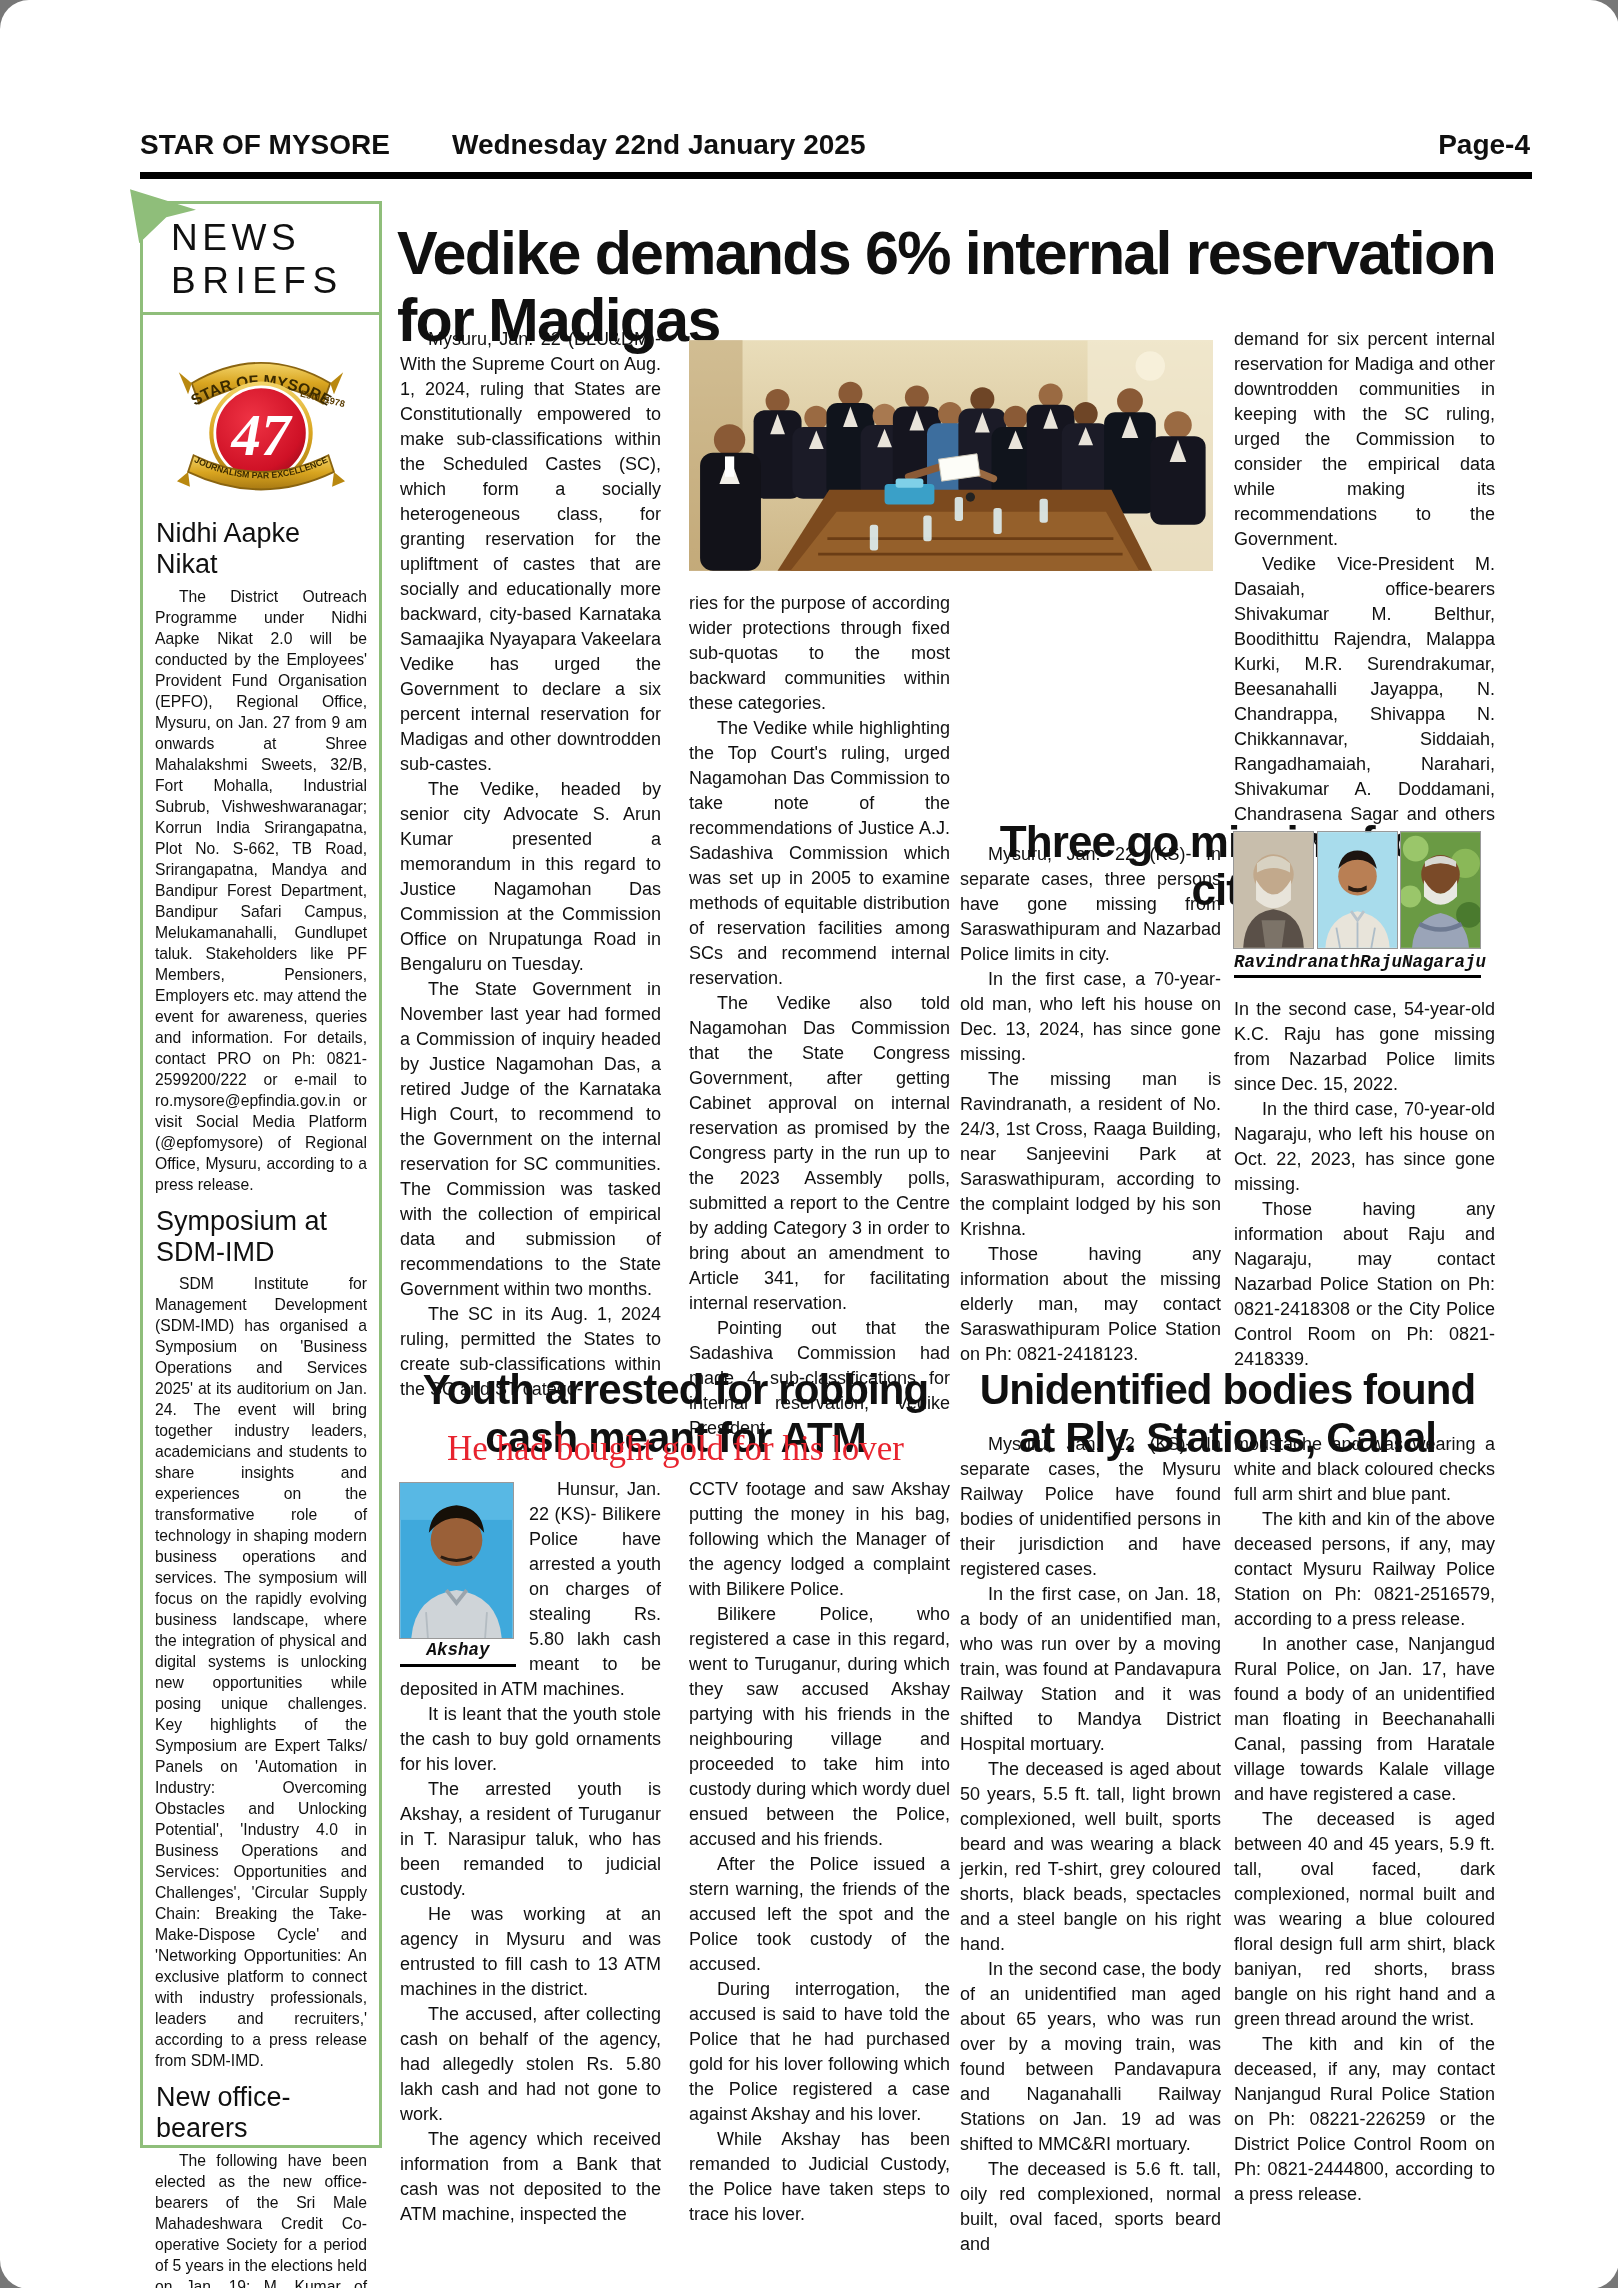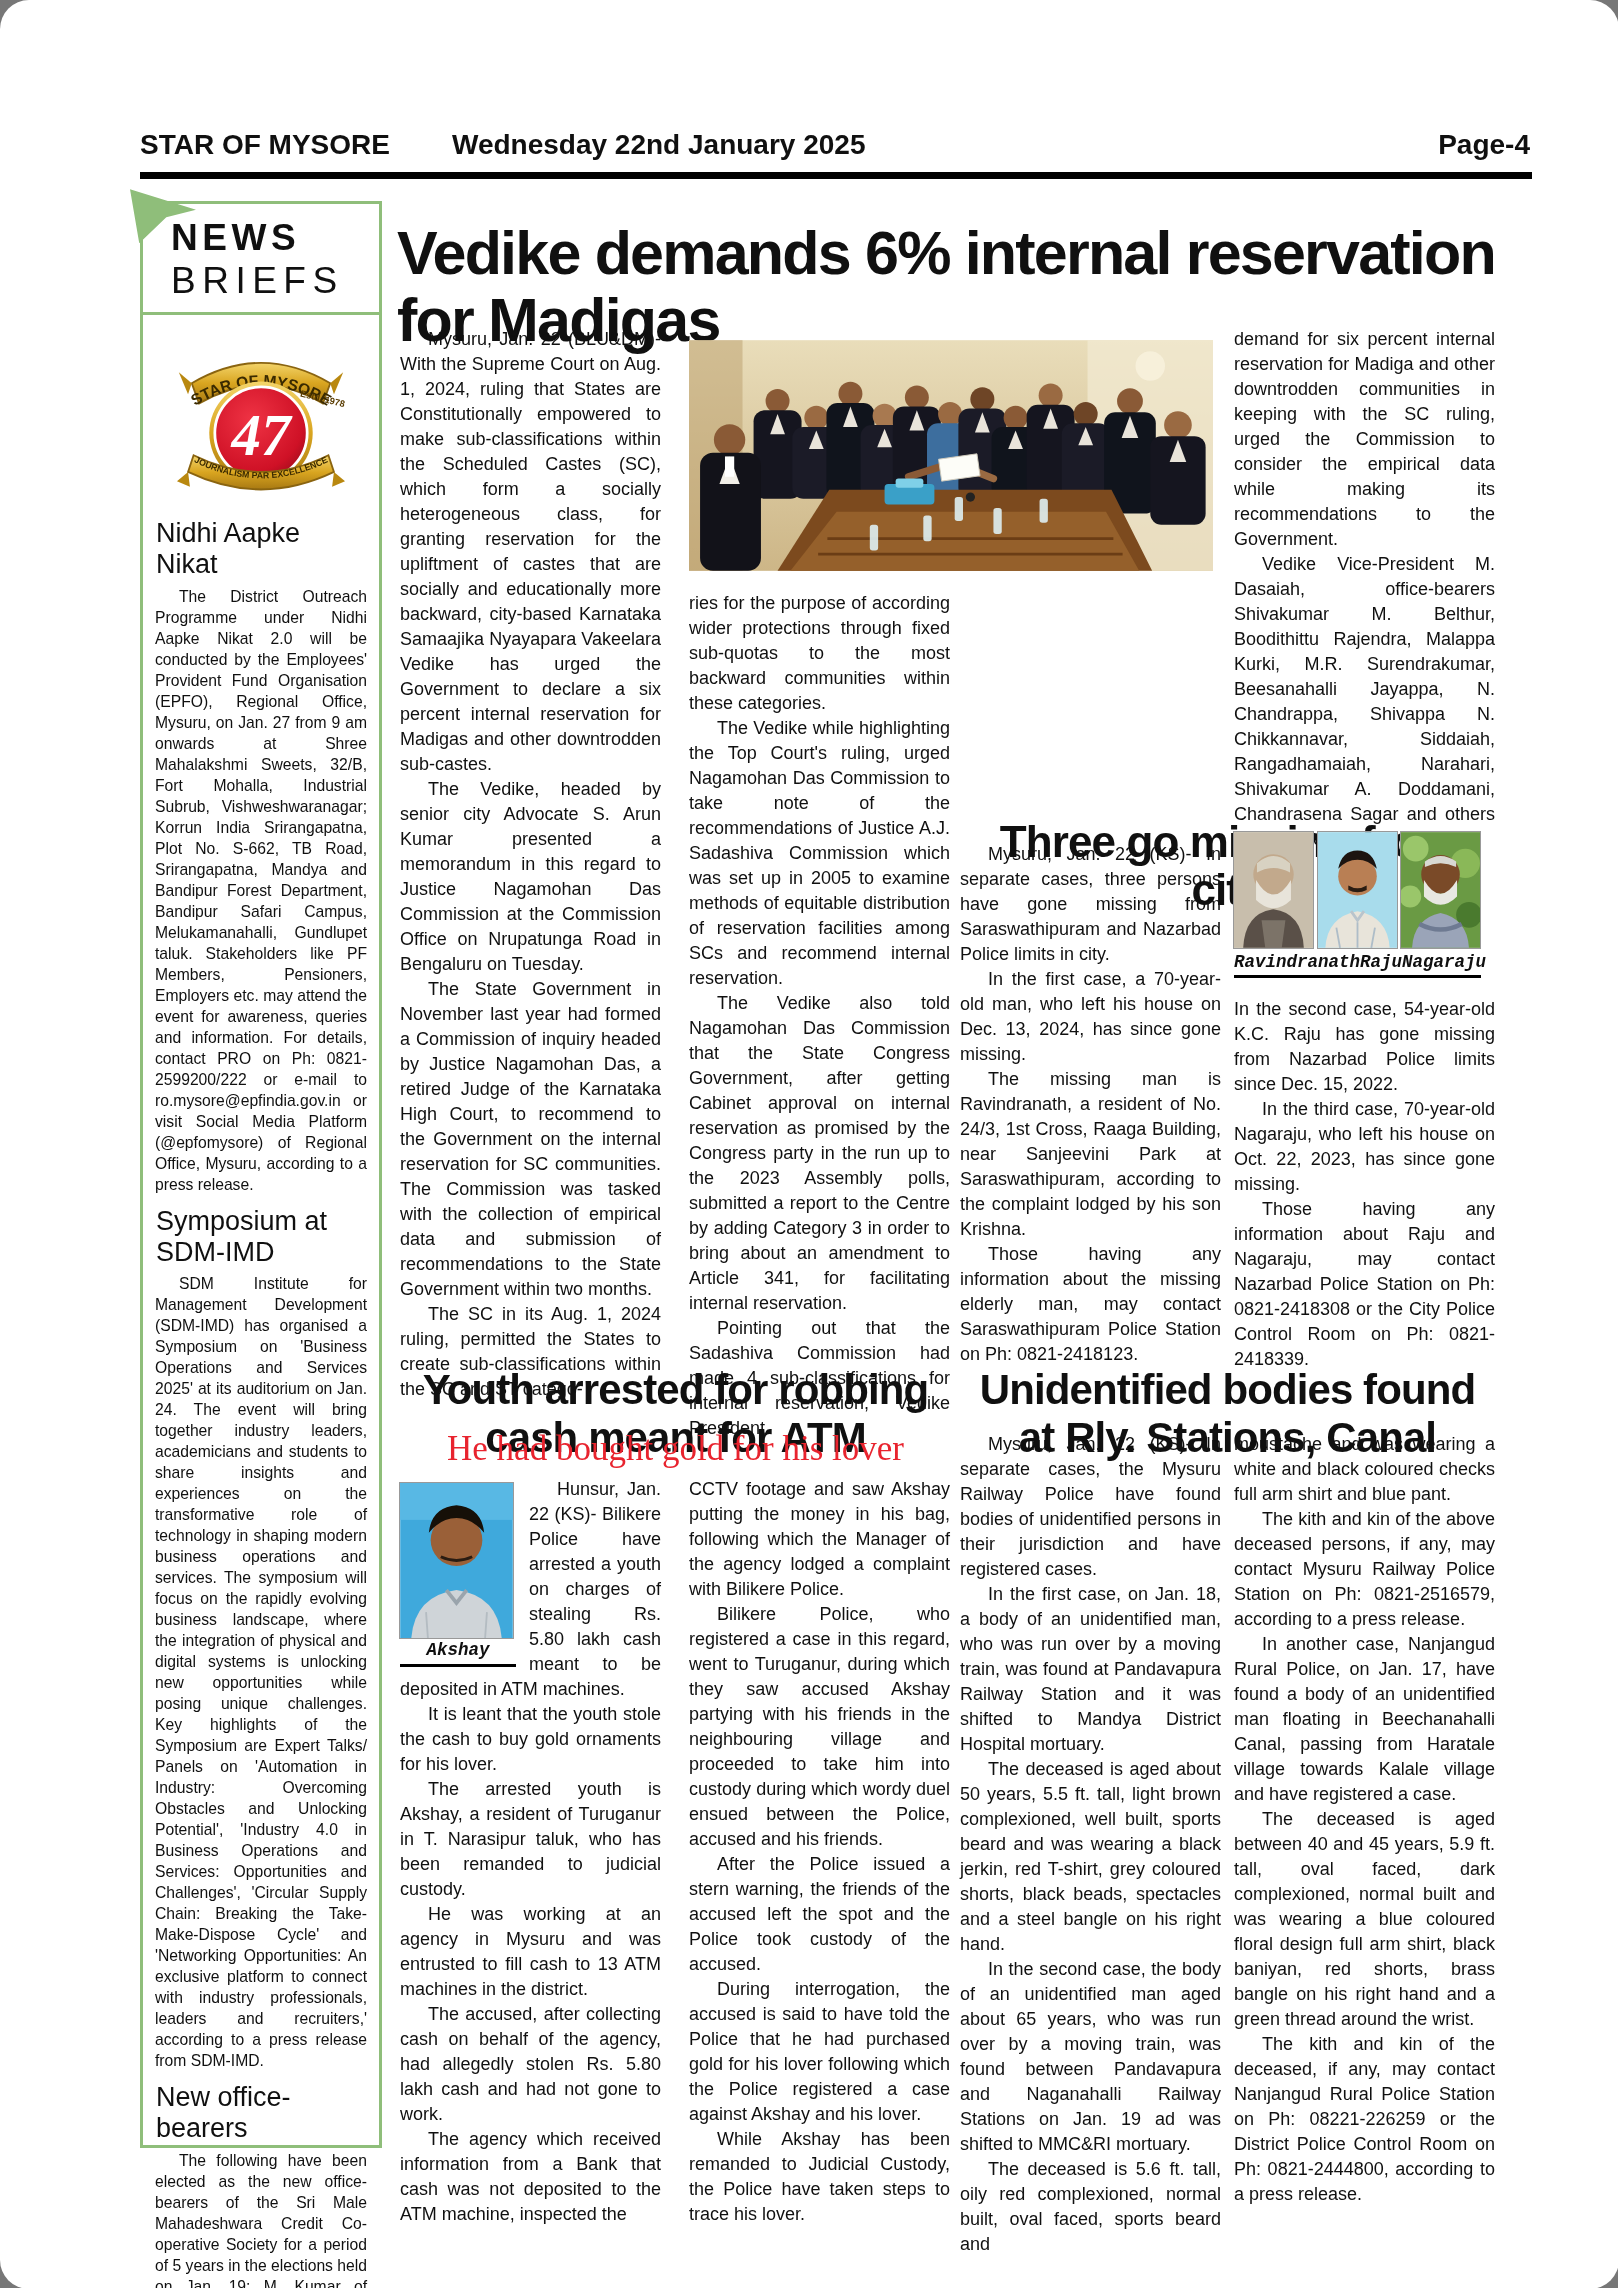--- a/index.html
+++ b/index.html
@@ -15,21 +15,21 @@
   .h2{font-weight:bold;letter-spacing:-0.9px;text-align:center;}
   .sub-red{font-family:"Liberation Serif",serif;font-size:35px;text-align:center;}
   
   .bodycol{width:261px;font-size:18px;line-height:25px;text-align:justify;}
   .bodycol .para{margin:0;text-indent:28px;}
   .cont .para:first-child{text-indent:0;}
   
   .briefs{left:140px;top:201px;width:242px;height:1947px;border:3.7px solid #8fbe7a;
           box-sizing:border-box;background:#fff;}
   .briefs-head{border-bottom:3.7px solid #8fbe7a;padding:13px 0 9.2px 28px;}
-  .news-w{font-size:37px;font-weight:bold;letter-spacing:4.6px;line-height:42px;}
+  .news-w{font-size:37px;font-weight:normal;letter-spacing:4.6px;line-height:42px;}
   .briefs-w{font-size:37px;font-weight:400;letter-spacing:6.5px;line-height:44px;}
   .green-arrow{position:absolute;left:-13px;top:-14.8px;width:66px;height:54px;
                background:#8fbe7a;clip-path:polygon(0 0,100% 38%,55% 52%,14% 100%);}
   .sb-h2{font-size:27px;font-weight:400;margin:11px 13px 5.5px 13px;line-height:31px;}
   .sb-p{font-size:15.7px;line-height:21px;text-align:justify;margin:0 12px;text-indent:24px;}
   .logo-wrap{text-align:center;margin-top:11px;}
   
   .cap{font-size:17.5px;font-weight:bold;font-style:italic;font-family:Liberation Mono, monospace;}
   .tgm-fig{left:1234px;top:832px;width:247px;border-bottom:3.7px solid #000;padding-bottom:3.7px;}
   .tgm-row{display:flex;gap:4.6px;}

